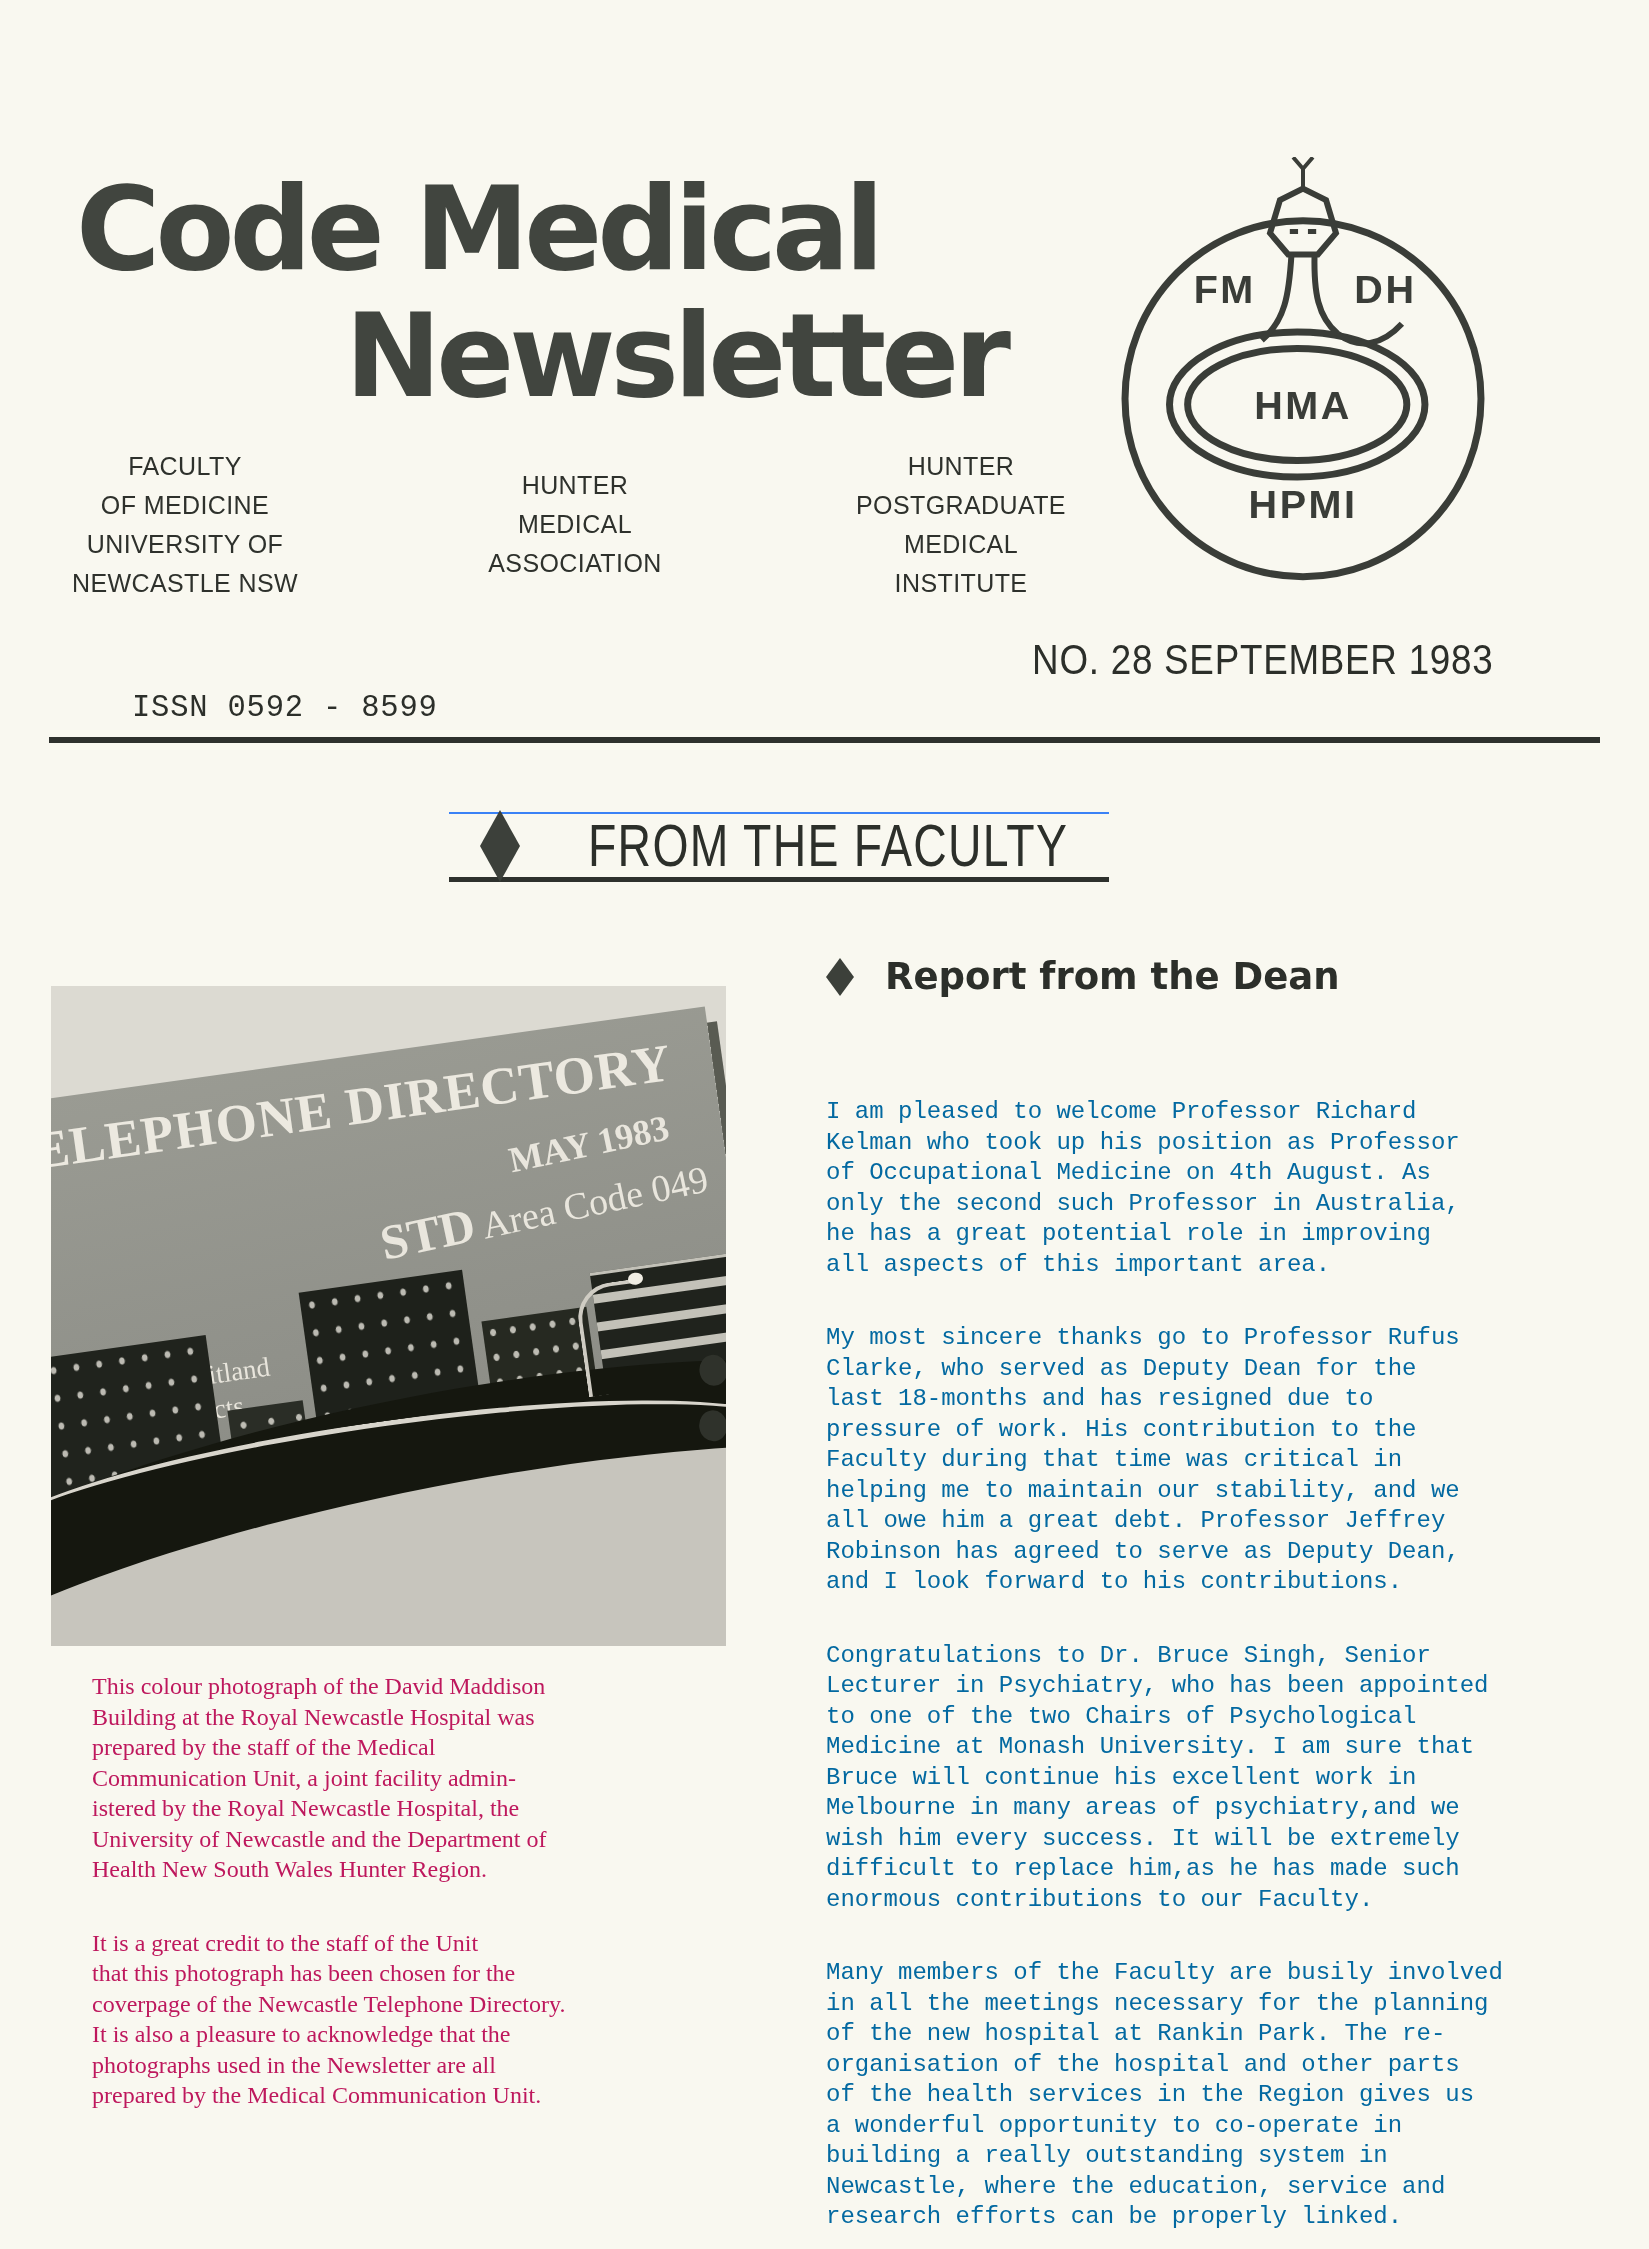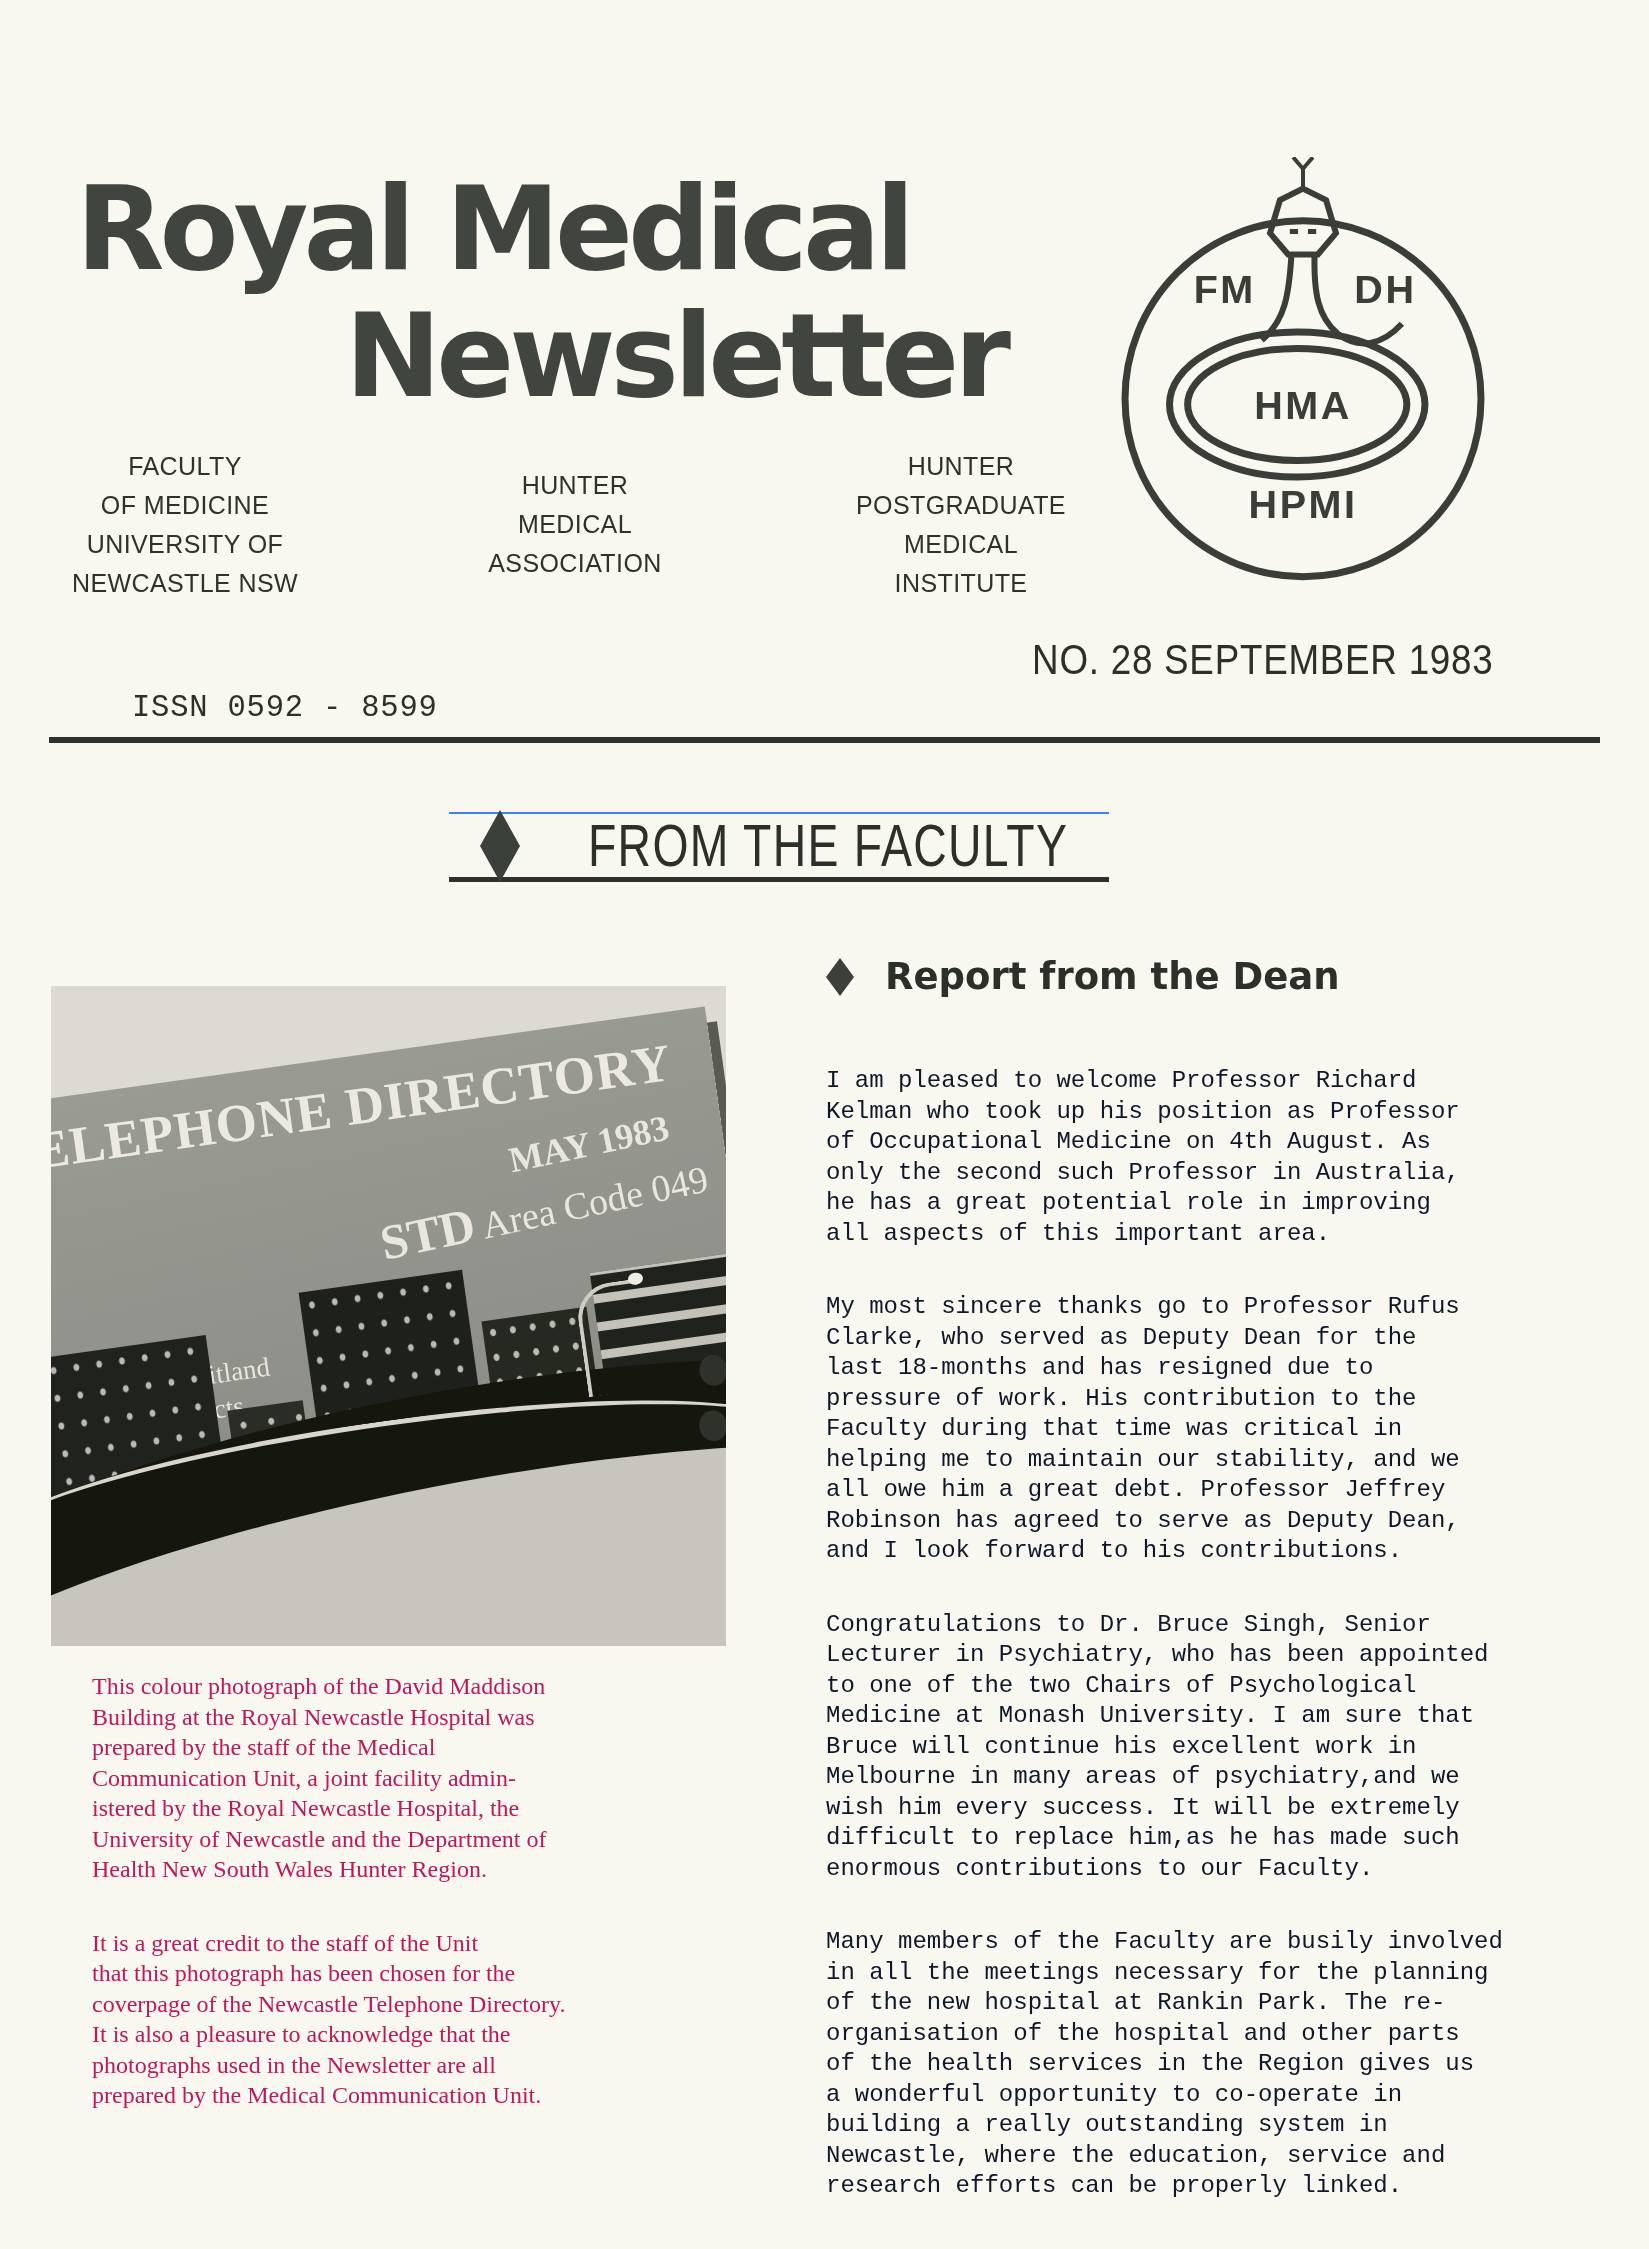--- a/index.html
+++ b/index.html
@@ -85,30 +85,30 @@
   
   .caption{position:absolute;left:92px;top:1671px;width:716px;font-family:Liberation Serif, serif;
            font-size:24px;line-height:30.5px;color:#be185d;}
   .caption p{margin:0 0 43px 0;}
 
   
   .dean{position:absolute;left:826px;top:955px;width:739px;}
   .dean-head{display:flex;align-items:center;}
   .diamond-sm{width:28px;height:38px;margin-right:31px;flex:0 0 auto;}
   .dean-title{font-family:"DejaVu Sans",sans-serif;font-weight:700;font-size:37px;color:#2c2f2a;}
-  .dean-paras{margin-top:68px;font-family:"Liberation Mono",monospace;font-size:24px;
-              line-height:30.5px;color:#0f172a;}
+  .dean-paras{margin-top:99px;font-family:"Liberation Mono",monospace;font-size:24px;
+              line-height:30.5px;color:#0369a1;}
   .dean-paras p{margin:0 0 43px 0;}
 </style>
 </head>
 <body>
 
 <div class="page">
 
-  <h1 class="title l1">Royal Medical</h1>
+  <h1 class="title l1">Code Medical</h1>
   <h1 class="title l2">Newsletter</h1>
 
   <svg class="logo" viewBox="0 0 500 520" aria-hidden="true">
     <circle class="stroke" cx="250" cy="293" r="216" stroke-width="7"></circle>
     <ellipse class="stroke" cx="243" cy="300" rx="155" ry="88" stroke-width="7"></ellipse>
     <ellipse class="stroke" cx="243" cy="300" rx="133" ry="68" stroke-width="7"></ellipse>
     <polygon class="stroke" points="250,38 278,52 290,92 268,118 232,118 210,92 222,52" stroke-width="6"></polygon>
     <path class="stroke" d="M250,38 L250,14 M250,14 L238,0 M250,14 L262,0" stroke-width="4"></path>
     <path class="stroke" d="M234,90 L244,90 M256,90 L266,90" stroke-width="5"></path>
     <path class="stroke" d="M236,118 C233,168 228,198 200,222" stroke-width="6"></path>

